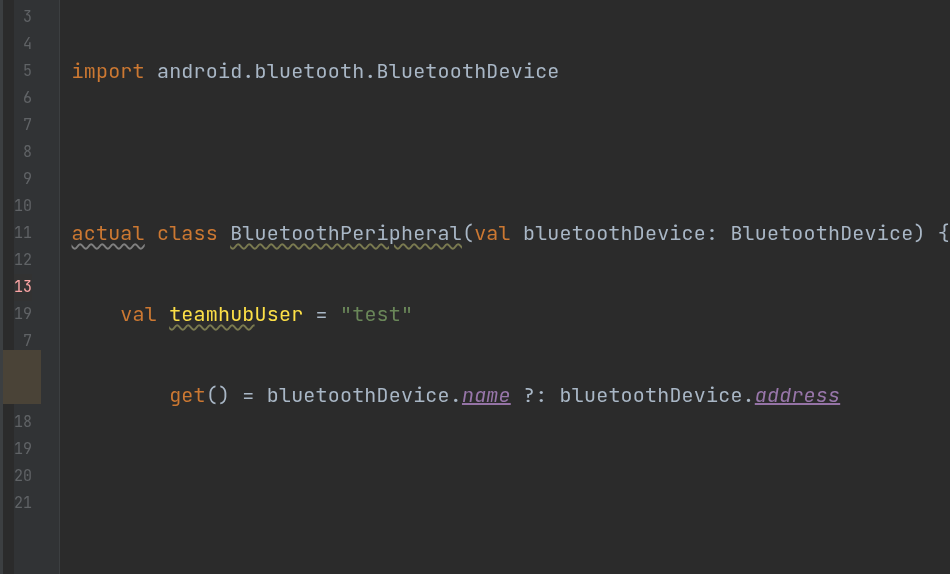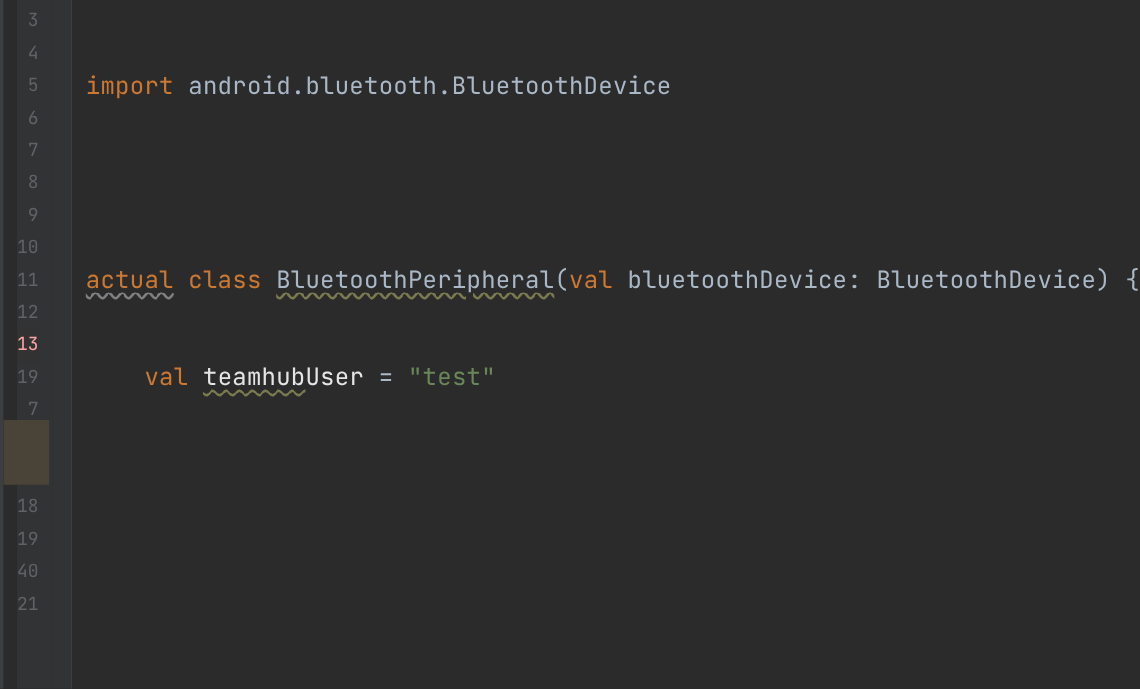--- a/index.html
+++ b/index.html
@@ -56,21 +56,21 @@
     letter-spacing: 0.2px;
   }
   .code-line { height: 27px; padding-left: 12px; }
   
   .kw { color: #cc7832; }
   .pkg { color: #a9b7c6; }
   .type { color: #a9b7c6; }
   .ident { color: #a9b7c6; }
   .param { color: #a9b7c6; }
   .str { color: #6a8759; } 
-  .prop { color: #e5e5e5; } 
+  .prop { color: #fde047; } 
   .prop-u { color: #9876aa; text-decoration: underline; text-decoration-color: #9573a6; font-style: italic; }
   .warn { text-decoration: underline wavy #808080; text-underline-offset: 3px; }
   .punct { color: #a9b7c6; }
   .caret-bg {
     background: #3f4041;
     display: inline-block;
   }
   
   .fold-mark {
     position: absolute;
@@ -126,21 +126,21 @@
     <div class="ln">10</div>
     <div class="ln">11</div>
     <div class="ln">12</div>
     <div class="ln current">13</div>
     <div class="ln">19</div>
     <div class="ln">7</div>
     <div class="ln">16</div>
     <div class="ln">1</div>
     <div class="ln">18</div>
     <div class="ln">19</div>
-    <div class="ln">40</div>
+    <div class="ln">20</div>
     <div class="ln">21</div>
   </div>
 
   <div class="gutter-icons">
     <div class="fold-mark" style="top:66px;"></div>
     <div class="bulb" style="top:251px;">
       <svg viewBox="0 0 16 16">
           <path fill="#f0a732" d="M8 1c-2.8 0-5 2.2-5 5 0 1.7.9 3.2 2.2 4.1l.3 2.4c.1.6.6 1 1.2 1h2.6c.6 0 1.1-.4 1.2-1l.3-2.4C12.1 9.2 13 7.7 13 6c0-2.8-2.2-5-5-5z"></path>
           <rect x="6" y="14" width="4" height="1.4" rx=".7" fill="#d08a2a"></rect>
         </svg>
@@ -148,20 +148,21 @@
     <div class="fold-mark" style="top:417px;"></div>
     <div class="fold-mark" style="top:471px;"></div>
     <div class="fold-mark" style="top:498px;"></div>
   </div>
 
   <div class="code-area">
     <div class="code-line"><span class="kw">import</span> <span class="pkg">android.bluetooth.BluetoothDevice</span></div>
     <div class="code-line"></div>
     <div class="code-line"><span class="kw warn">actual</span> <span class="kw">class</span> <span class="ident warn" style="text-decoration-color:#7a7a50;">BluetoothPeripheral</span><span class="punct">(</span><span class="kw">val</span> <span class="param">bluetoothDevice</span><span class="punct">: </span><span class="type">BluetoothDevice</span><span class="punct">) {</span></div>
     <div class="code-line">    <span class="kw">val</span> <span class="prop warn" style="text-decoration-color:#7a7a50;">teamhub</span><span class="prop">User</span><span class="punct"> = </span><span class="str">"test"</span></div>
+    <div class="code-line">        <span class="kw">get</span><span class="punct">() = </span><span class="ident">bluetoothDevice</span><span class="punct">.</span><span class="prop-u">name</span><span class="punct"> ?: </span><span class="ident">bluetoothDevice</span><span class="punct">.</span><span class="prop-u">address</span></div>
     
     
     
     
     
     
     
     
     
     

